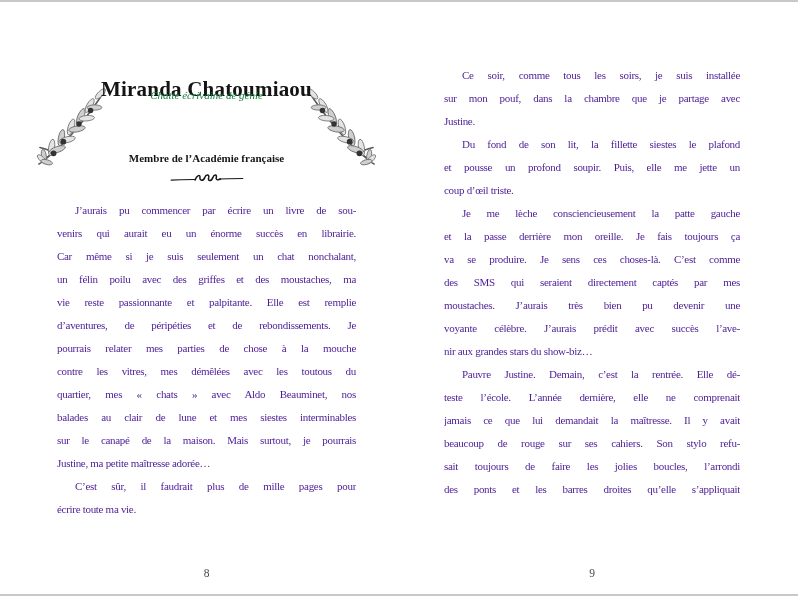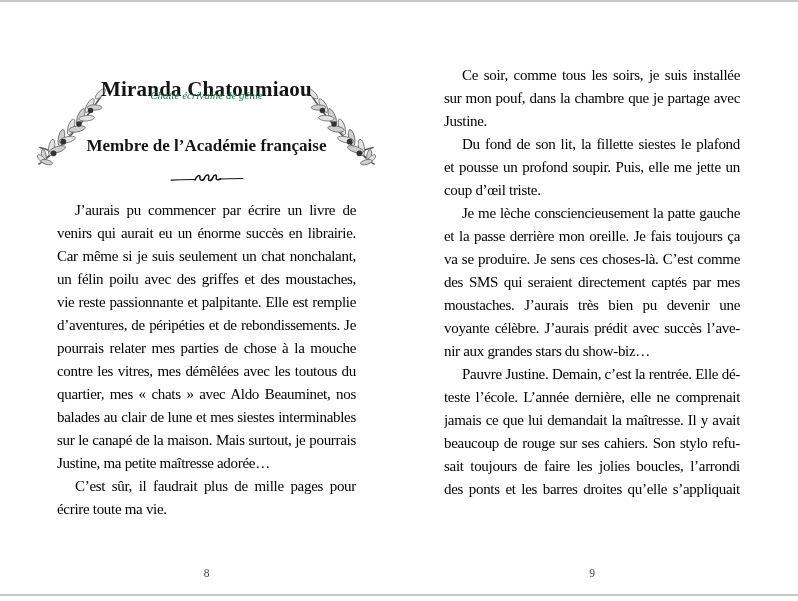--- a/index.html
+++ b/index.html
@@ -19,38 +19,38 @@
   .page.left  { left: 57px;  width: 299px; }
   .page.right { left: 444px; width: 296px; }
 
   
   .title, .subtitle, .affiliation {
     position: absolute; left: 0; right: 0; text-align: center;
     color: #141414; margin: 0;
   }
   .title { top: 77px; font-size: 21px; font-weight: bold; letter-spacing: 0.2px; }
   .subtitle { top: 89px; font-size: 11px; font-style: italic; font-weight: normal; color: #15803d; }
-  .affiliation { top: 136px; font-size: 17px; font-weight: bold; }
+  .affiliation { top: 152px; font-size: 11px; font-weight: bold; }
 
   .divider { position: absolute; top: 168px; left: 50%; transform: translateX(-50%);
              width: 76px; height: 22px; }
 
   .branch { position: absolute; top: 86px; width: 78px; height: 82px; }
   .branch.l { left: -21px; }
   .branch.r { right: -21px; transform: scaleX(-1); }
 
   
   .bodytext { position: absolute; left: 0; width: 100%; }
   .page.left  .bodytext { top: 199px; }
   .page.right .bodytext { top: 64px; }
 
   .line {
     height: 23px; line-height: 23px;
-    font-size: 15px; letter-spacing: -0.3px;
-    color: #000000; overflow: hidden; white-space: normal;
+    font-size: 11px; letter-spacing: -0.3px;
+    color: #4c1d95; overflow: hidden; white-space: normal;
   }
   .line.just { text-align: justify; text-align-last: justify; -moz-text-align-last: justify; }
   .line.indent { text-indent: 18px; }
 
   .pagenum {
     position: absolute; top: 567px; left: 0; width: 100%;
     text-align: center; font-size: 11.5px; color: #4a4a4a;
   }
 
   svg .leaf  { fill: #e4e4e4; stroke: #787878; stroke-width: 0.9; }

